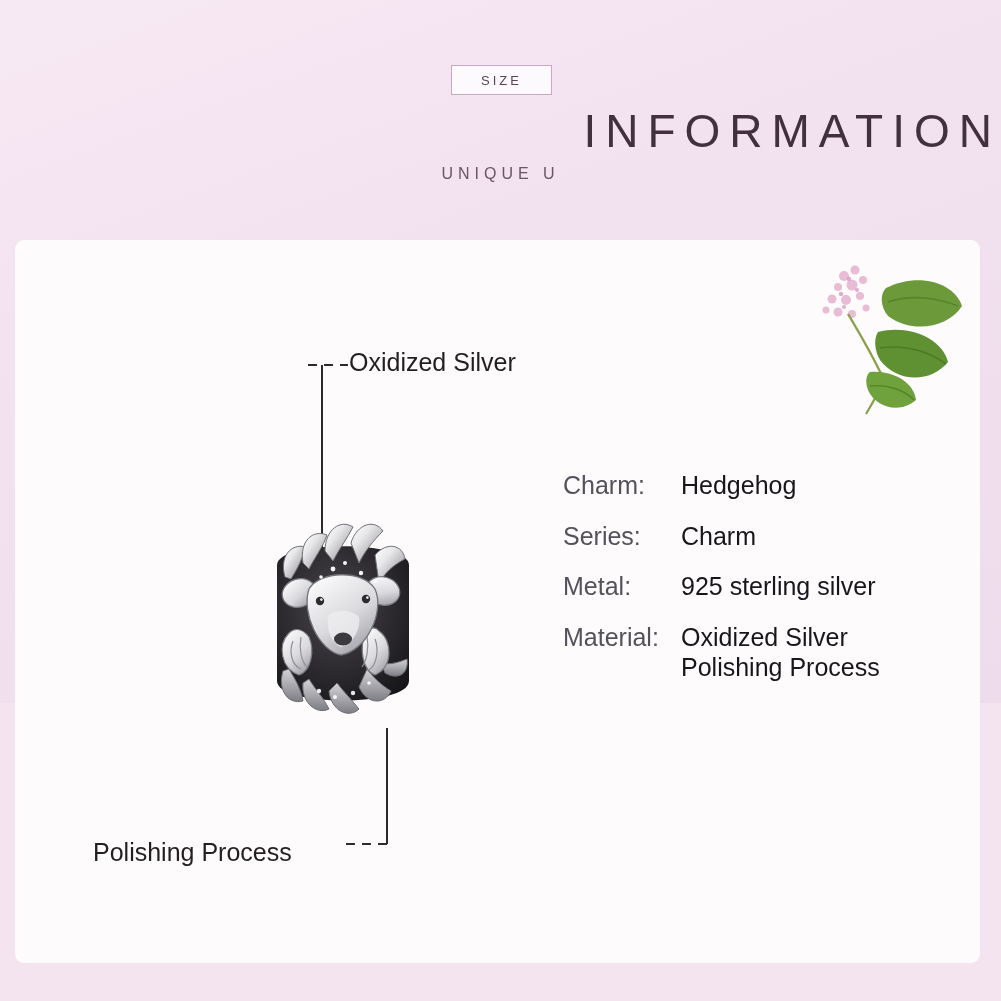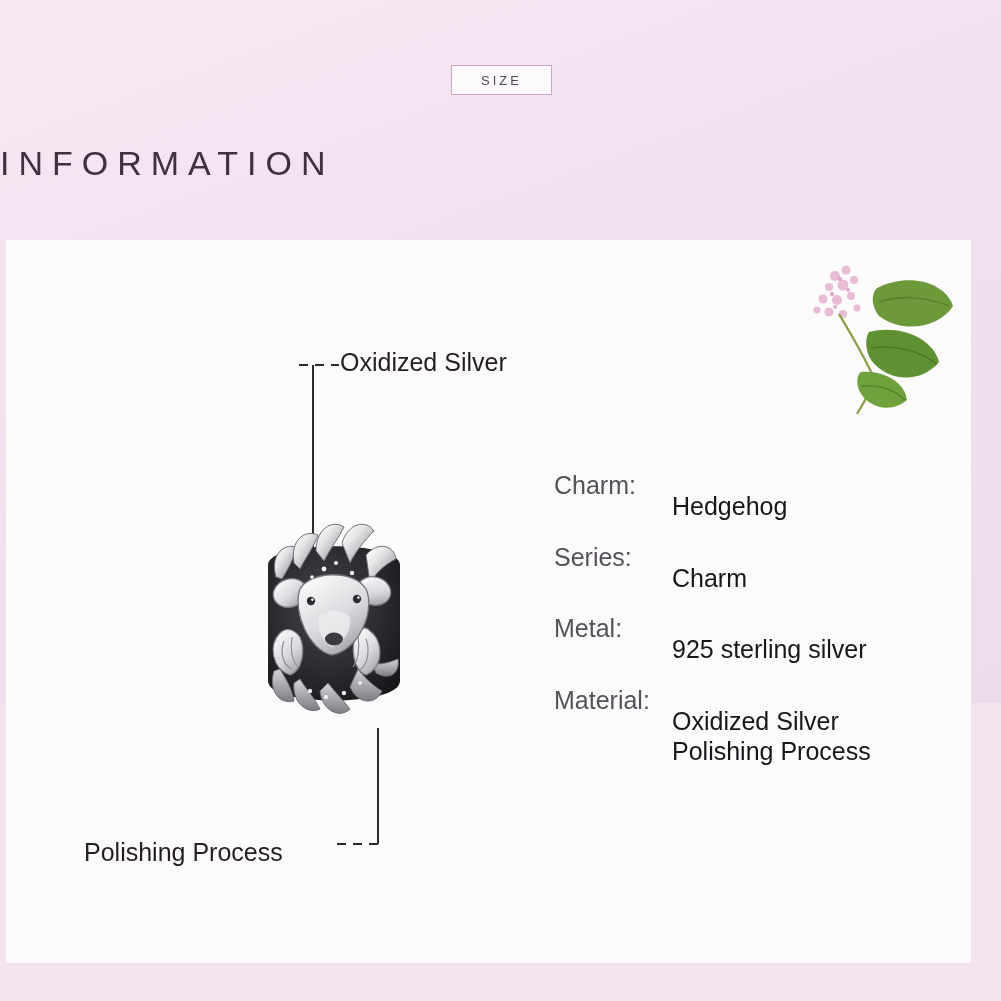--- a/index.html
+++ b/index.html
@@ -42,47 +42,47 @@
     justify-content: center;
     letter-spacing: 3px;
     font-size: 13px;
     color: #5a4257;
   }
   .info-title {
     position: absolute;
     left: 0;
     top: 104px;
     width: 1001px;
-    text-align: left;
-    font-size: 34px;
+    text-align: right;
+    font-size: 46px;
     letter-spacing: 9px;
     color: #43303f;
     font-weight: 400;
-    margin-top: 40px;
   }
   .info-sub {
     position: absolute;
     left: 0;
     top: 165px;
     width: 1001px;
     text-align: center;
     font-size: 16px;
     letter-spacing: 5px;
     color: #6b5468;
   }
 
   
   .card {
     position: absolute;
-    left: 6px;
+    left: 15px;
     top: 240px;
     width: 965px;
     height: 723px;
     background: #fdfbfc;
     overflow: hidden;
+    border-radius: 9px;
   }
 
   
   .leaf-deco {
     position: absolute;
     right: 12px;
     top: 14px;
     width: 160px;
     height: 170px;
   }
@@ -136,33 +136,33 @@
     flex: 0 0 118px;
     font-size: 25px;
     color: #55515a;
     line-height: 1.22;
   }
   .spec-val {
     font-size: 25px;
     color: #17161a;
     line-height: 1.22;
     white-space: pre-line;
-    margin-top: 21px;
   }
 </style>
 </head>
 <body>
 
 <div class="page">
 
   <div class="header">
     <div class="size-badge">
       <span>SIZE</span>
     </div>
     <div class="info-title">INFORMATION</div>
+    <div class="info-sub">UNIQUE U</div>
   </div>
 
   <div class="card">
 
     <svg class="leaf-deco" viewBox="0 0 160 170">
       <g>
 
         <g fill="#e6b9d2" opacity="0.95">
           <circle cx="36" cy="22" r="5"></circle>
           <circle cx="47" cy="16" r="4.5"></circle>

